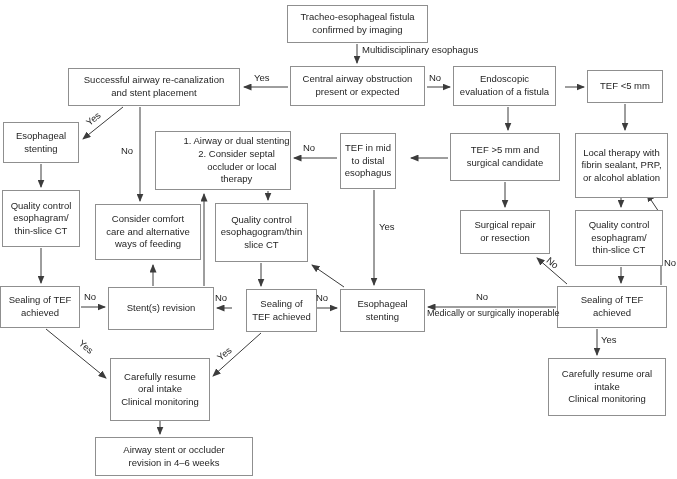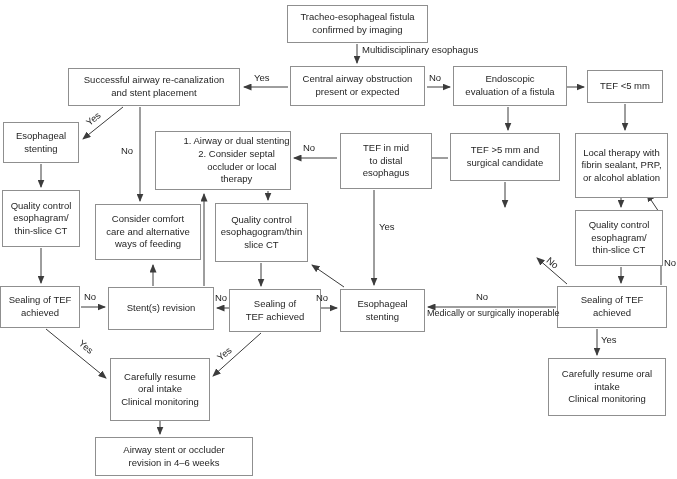--- a/index.html
+++ b/index.html
@@ -73,52 +73,54 @@
     <line class="edge" x1="153" y1="286" x2="153" y2="265" marker-end="url(#ah)"></line>
     <line class="edge" x1="204" y1="286" x2="204" y2="194" marker-end="url(#ah)"></line>
   </svg>
 
   <div class="node" style="left:68px;top:68px;width:172px;height:38px">Successful airway re-canalization
 and stent placement</div>
   <div class="node" style="left:287px;top:5px;width:141px;height:38px">Tracheo-esophageal fistula
 confirmed by imaging</div>
   <div class="node" style="left:290px;top:66px;width:135px;height:40px">Central airway obstruction
 present or expected</div>
-  <div class="node" style="left:453px;top:66px;width:114px;height:40px">Endoscopic
+  <div class="node" style="left:453px;top:66px;width:103px;height:40px">Endoscopic
 evaluation of a fistula</div>
   <div class="node" style="left:587px;top:70px;width:76px;height:33px">TEF &lt;5 mm</div>
   <div class="node" style="left:3px;top:122px;width:76px;height:41px">Esophageal
 stenting</div>
   <div class="node left-text" style="left:155px;top:131px;width:136px;height:59px">1. Airway or dual stenting
 2. Consider septal
 &nbsp;&nbsp;&nbsp;&nbsp;occluder or local therapy</div>
-  <div class="node" style="left:340px;top:133px;width:92px;height:56px">TEF in mid
+  <div class="node" style="left:340px;top:133px;width:56px;height:56px">TEF in mid
 to distal
 esophagus</div>
   <div class="node" style="left:450px;top:133px;width:110px;height:48px">TEF &gt;5 mm and
 surgical candidate</div>
   <div class="node" style="left:575px;top:133px;width:93px;height:65px">Local therapy with
 fibrin sealant, PRP,
 or alcohol ablation</div>
   <div class="node" style="left:95px;top:204px;width:106px;height:56px">Consider comfort
 care and alternative
 ways of feeding</div>
   <div class="node" style="left:2px;top:190px;width:78px;height:57px">Quality control
 esophagram/
 thin-slice CT</div>
   <div class="node" style="left:215px;top:203px;width:93px;height:59px">Quality control
 esophagogram/thin
 slice CT</div>
+  <div class="node" style="left:460px;top:210px;width:90px;height:44px">Surgical repair
+or resection</div>
   <div class="node" style="left:575px;top:210px;width:88px;height:56px">Quality control
 esophagram/
 thin-slice CT</div>
   <div class="node" style="left:0px;top:286px;width:80px;height:42px">Sealing of TEF
 achieved</div>
   <div class="node" style="left:108px;top:287px;width:106px;height:43px">Stent(s) revision</div>
-  <div class="node" style="left:229px;top:289px;width:92px;height:43px">Sealing of
+  <div class="node" style="left:246px;top:289px;width:71px;height:43px">Sealing of
 TEF achieved</div>
   <div class="node" style="left:340px;top:289px;width:85px;height:43px">Esophageal
 stenting</div>
   <div class="node" style="left:557px;top:286px;width:110px;height:42px">Sealing of TEF
 achieved</div>
   <div class="node" style="left:110px;top:358px;width:100px;height:63px">Carefully resume
 oral intake
 Clinical monitoring</div>
   <div class="node" style="left:548px;top:358px;width:118px;height:58px">Carefully resume oral
 intake

